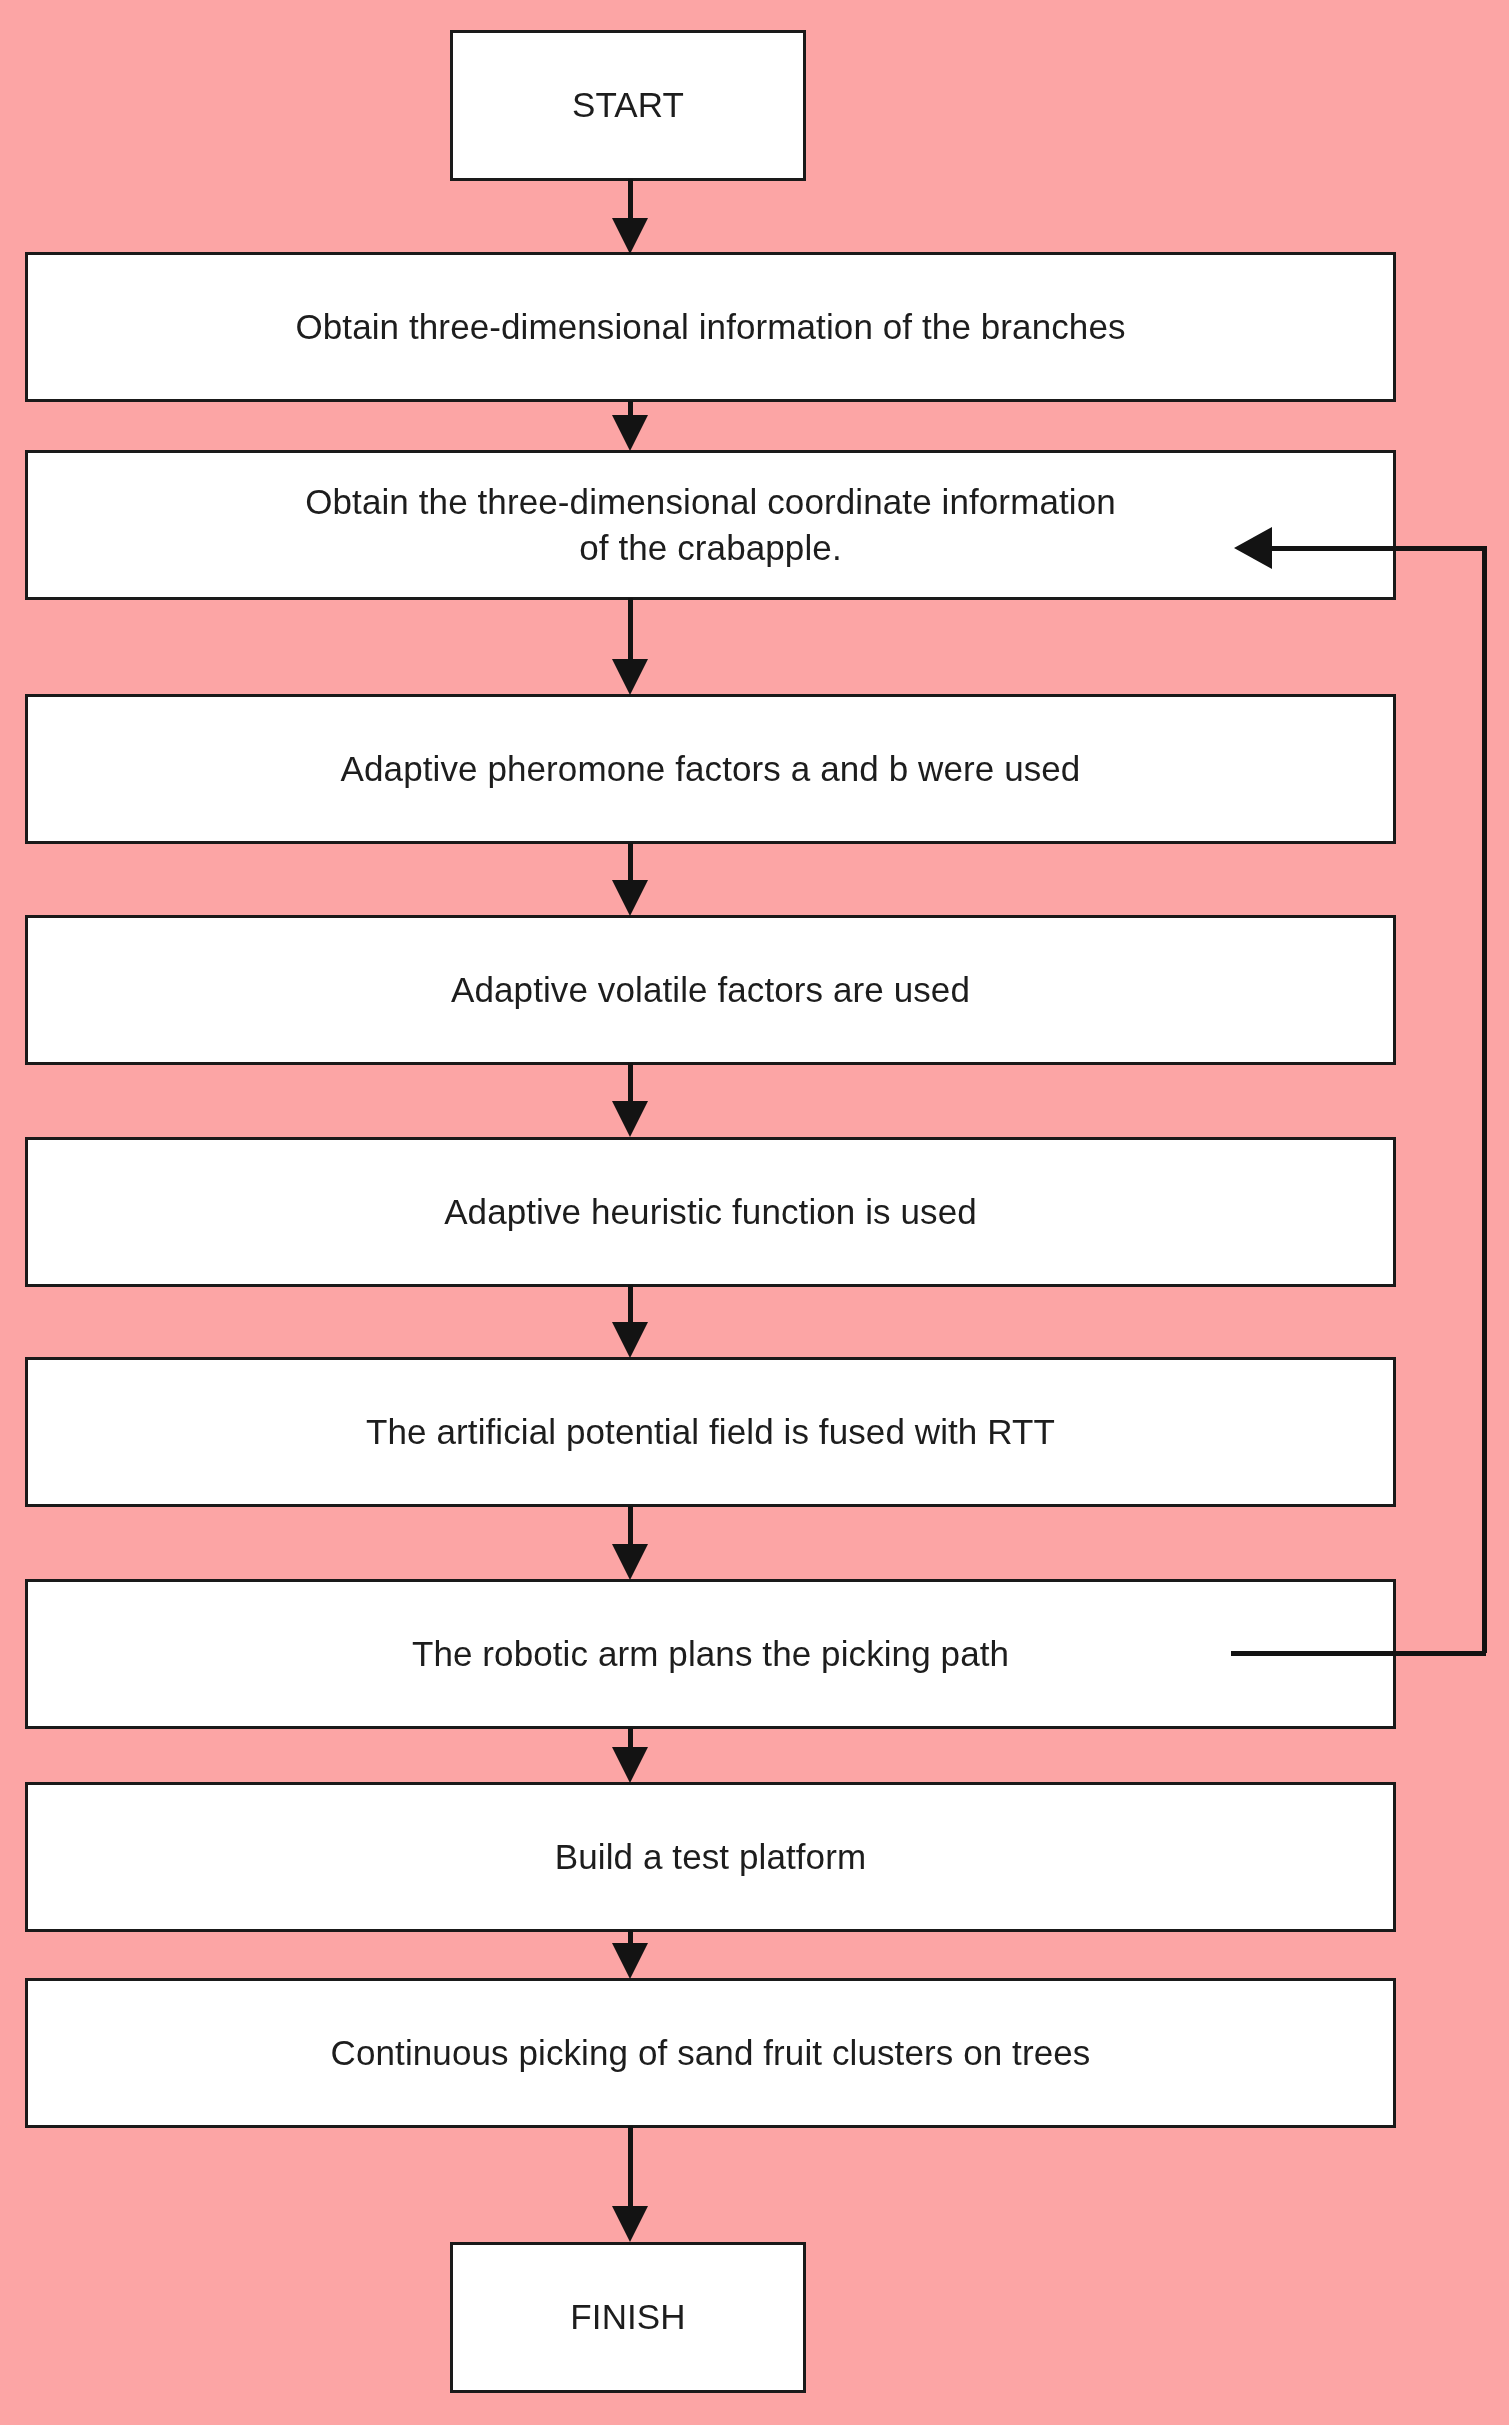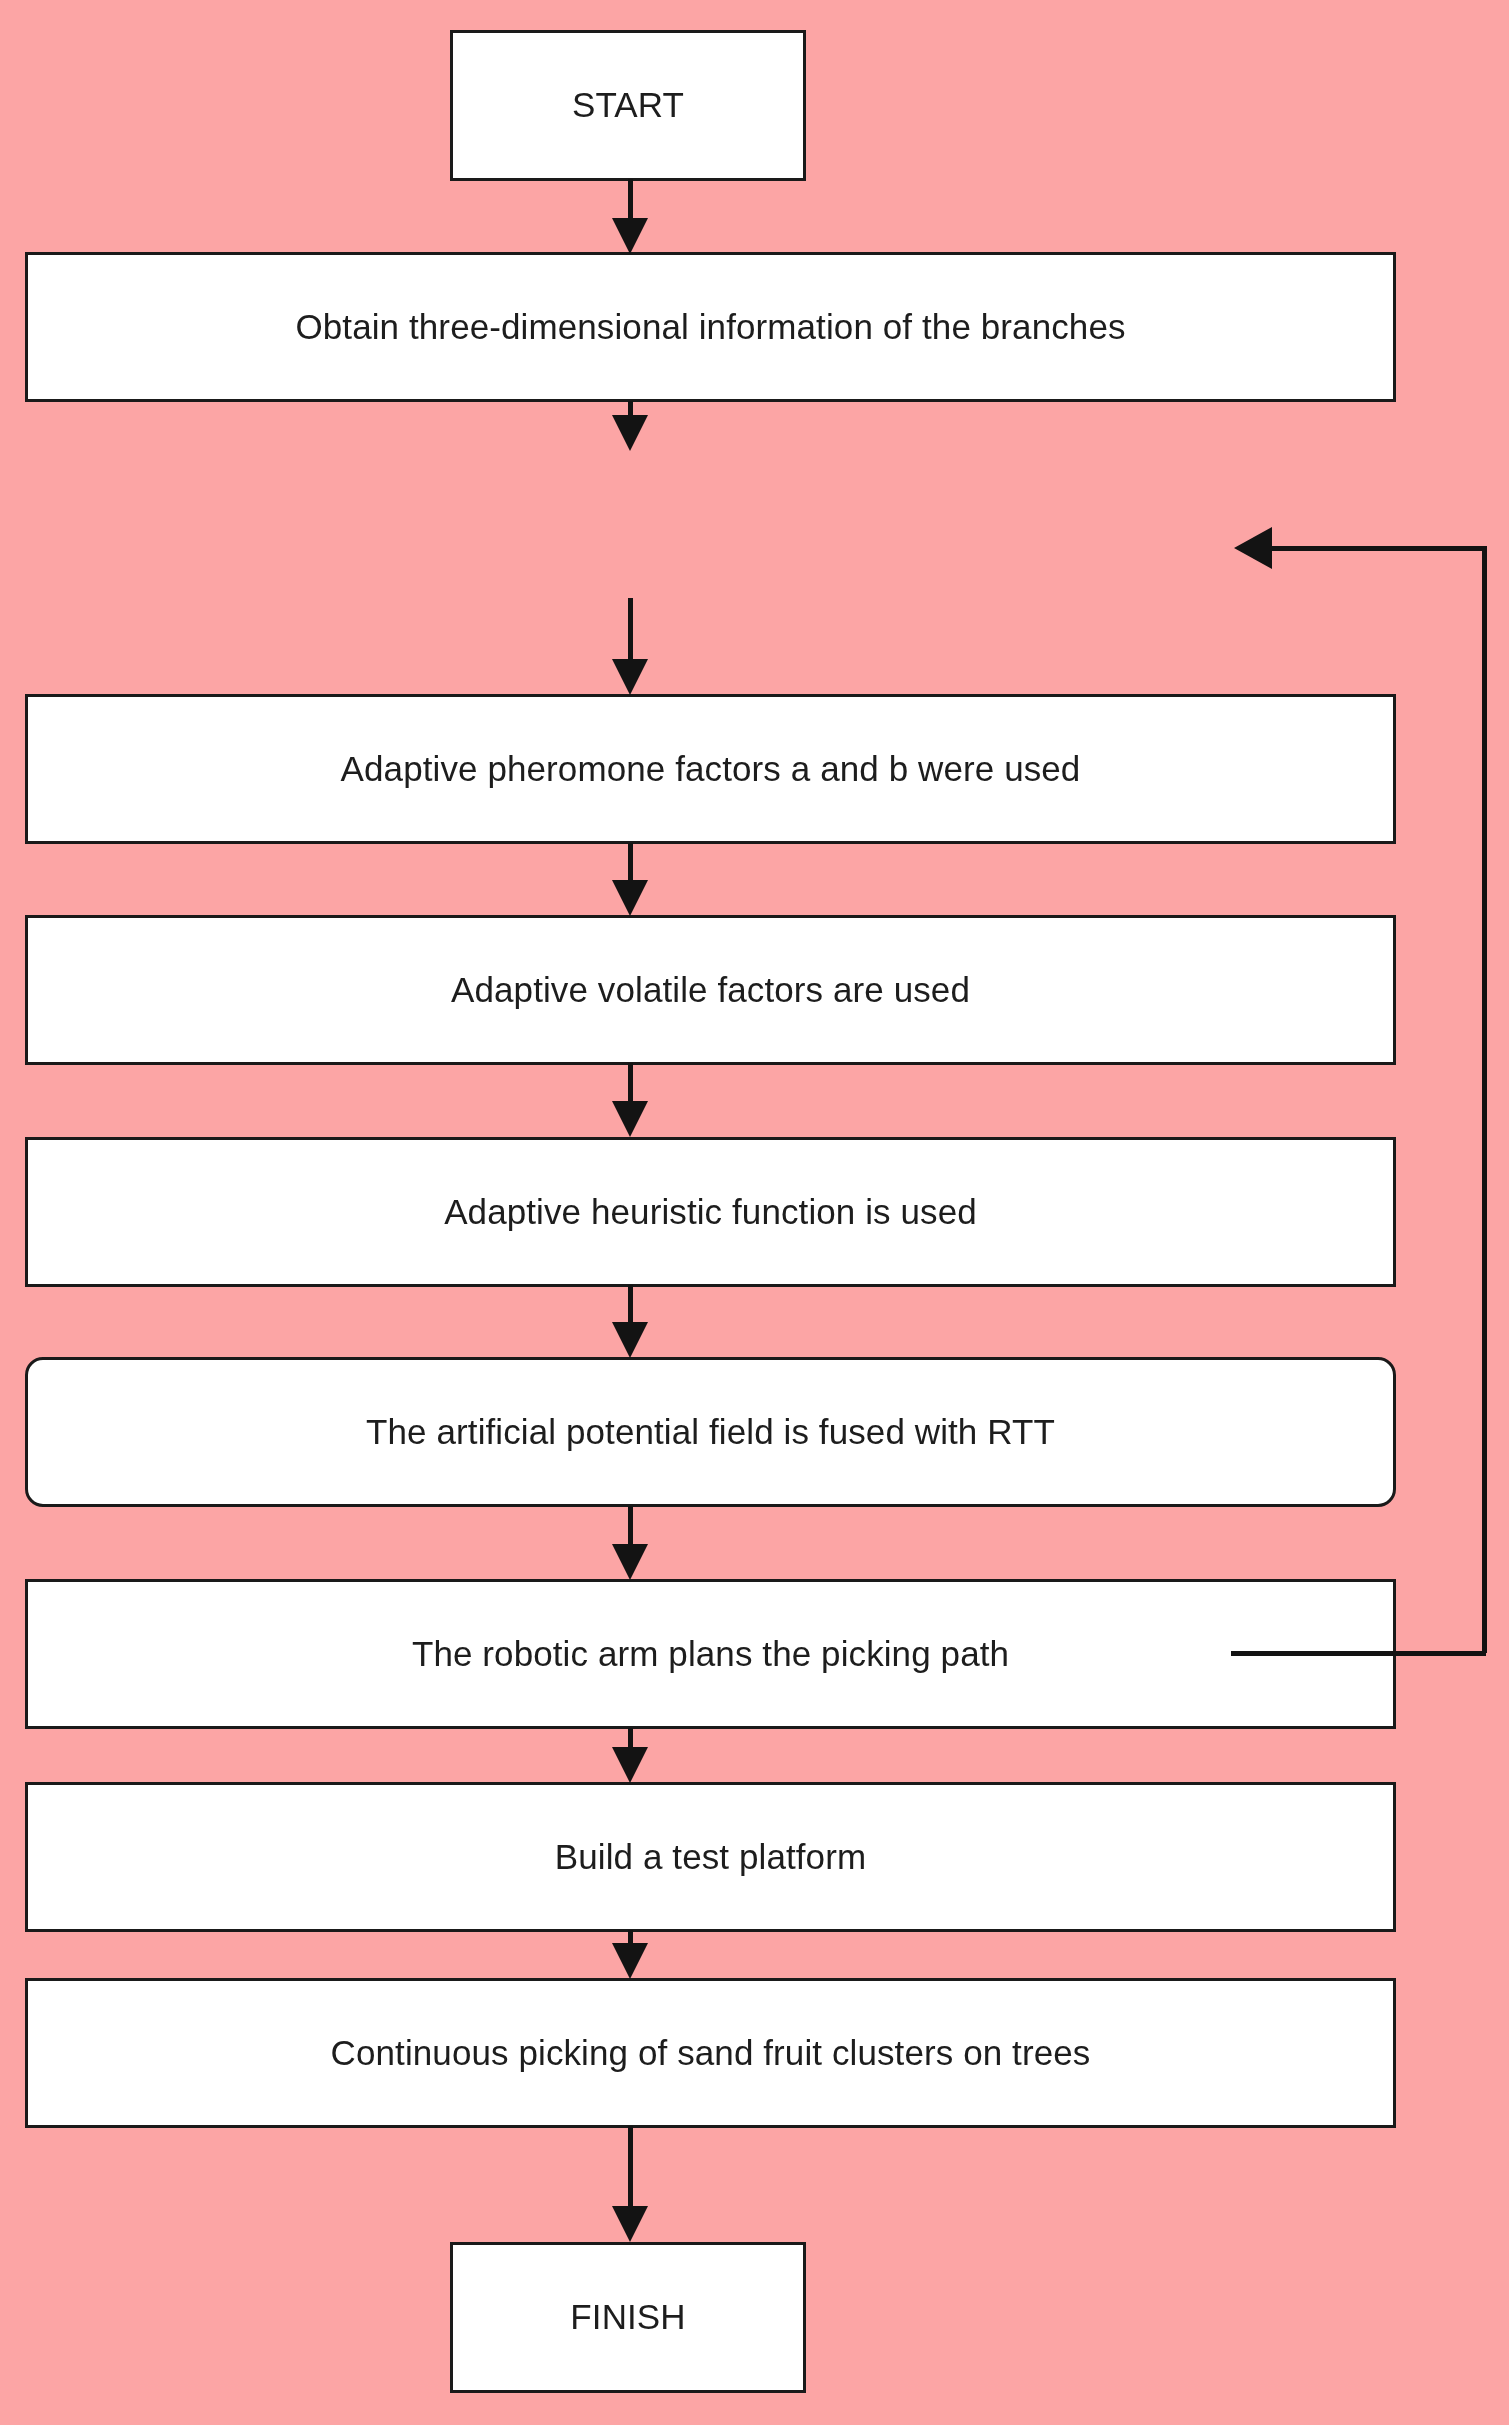--- a/index.html
+++ b/index.html
@@ -92,34 +92,38 @@
 <div id="canvas">
 
   <div class="node terminal" style="top:30px;">
     <span class="node-label">START</span>
   </div>
 
   <div class="node process" style="top:252px;">
     <span class="node-label">Obtain three-dimensional information of the branches</span>
   </div>
 
+  <div class="node process" style="top:450px;">
+    <span class="node-label">Obtain the three-dimensional coordinate information
+of the crabapple.</span>
+  </div>
 
   <div class="node process" style="top:694px;">
     <span class="node-label">Adaptive pheromone factors a and b were used</span>
   </div>
 
   <div class="node process" style="top:915px;">
     <span class="node-label">Adaptive volatile factors are used</span>
   </div>
 
   <div class="node process" style="top:1137px;">
     <span class="node-label">Adaptive heuristic function is used</span>
   </div>
 
-  <div class="node process" style="top:1357px;border-radius:18px;">
+  <div class="node process" style="top:1357px;">
     <span class="node-label">The artificial potential field is fused with RTT</span>
   </div>
 
   <div class="node process" style="top:1579px;">
     <span class="node-label">The robotic arm plans the picking path</span>
   </div>
 
   <div class="node process" style="top:1782px;">
     <span class="node-label">Build a test platform</span>
   </div>

